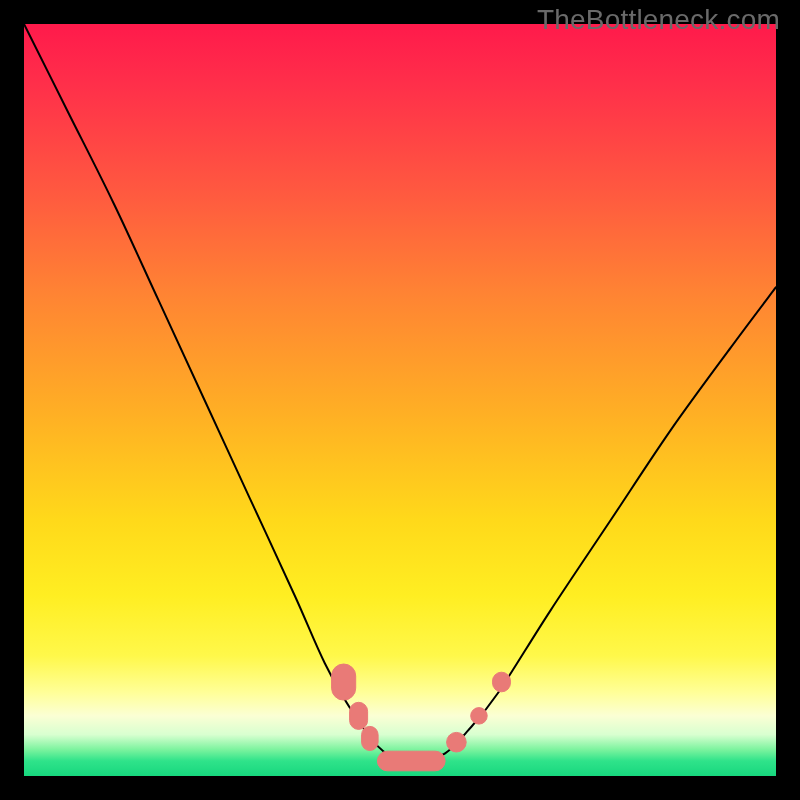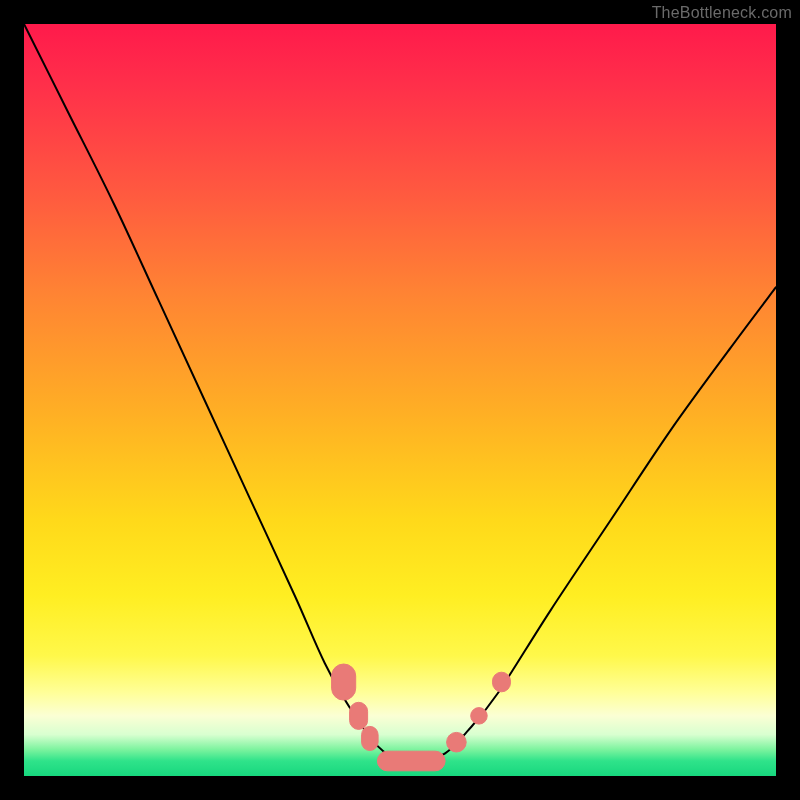--- a/index.html
+++ b/index.html
@@ -30,23 +30,23 @@
       #fbffd4 92%,
       #d8ffd0 94.5%,
       #7bf39e 96.5%,
       #2fe38a 98%,
       #17d77e 100%
     );
   }
   .watermark {
     position: absolute;
     top: 4px;
-    right: 8px;
+    right: 20px;
     color: #6a6a6a;
-    font-size: 16px;
+    font-size: 28px;
     font-weight: 500;
     letter-spacing: 0.2px;
     z-index: 20;
     user-select: none;
   }
   svg.curve {
     position: absolute;
     left: 0;
     top: 0;
     width: 752px;

